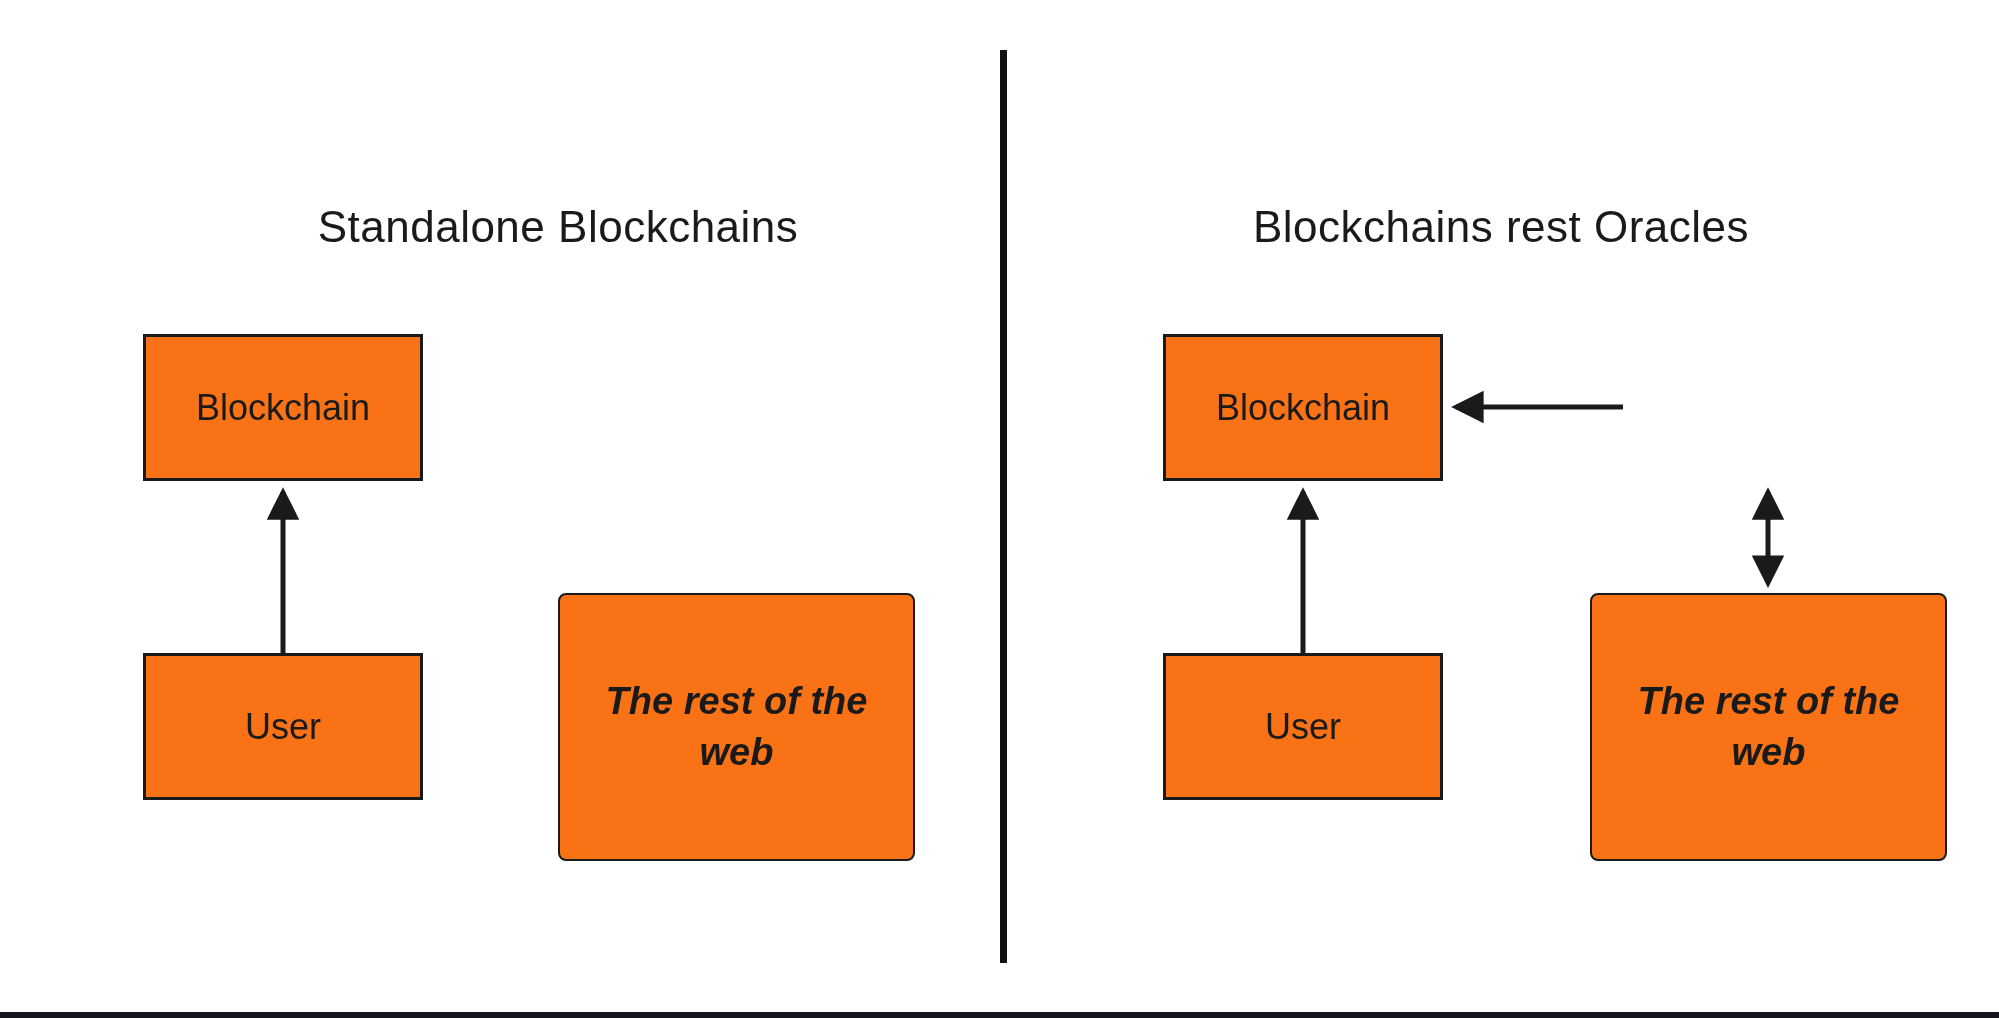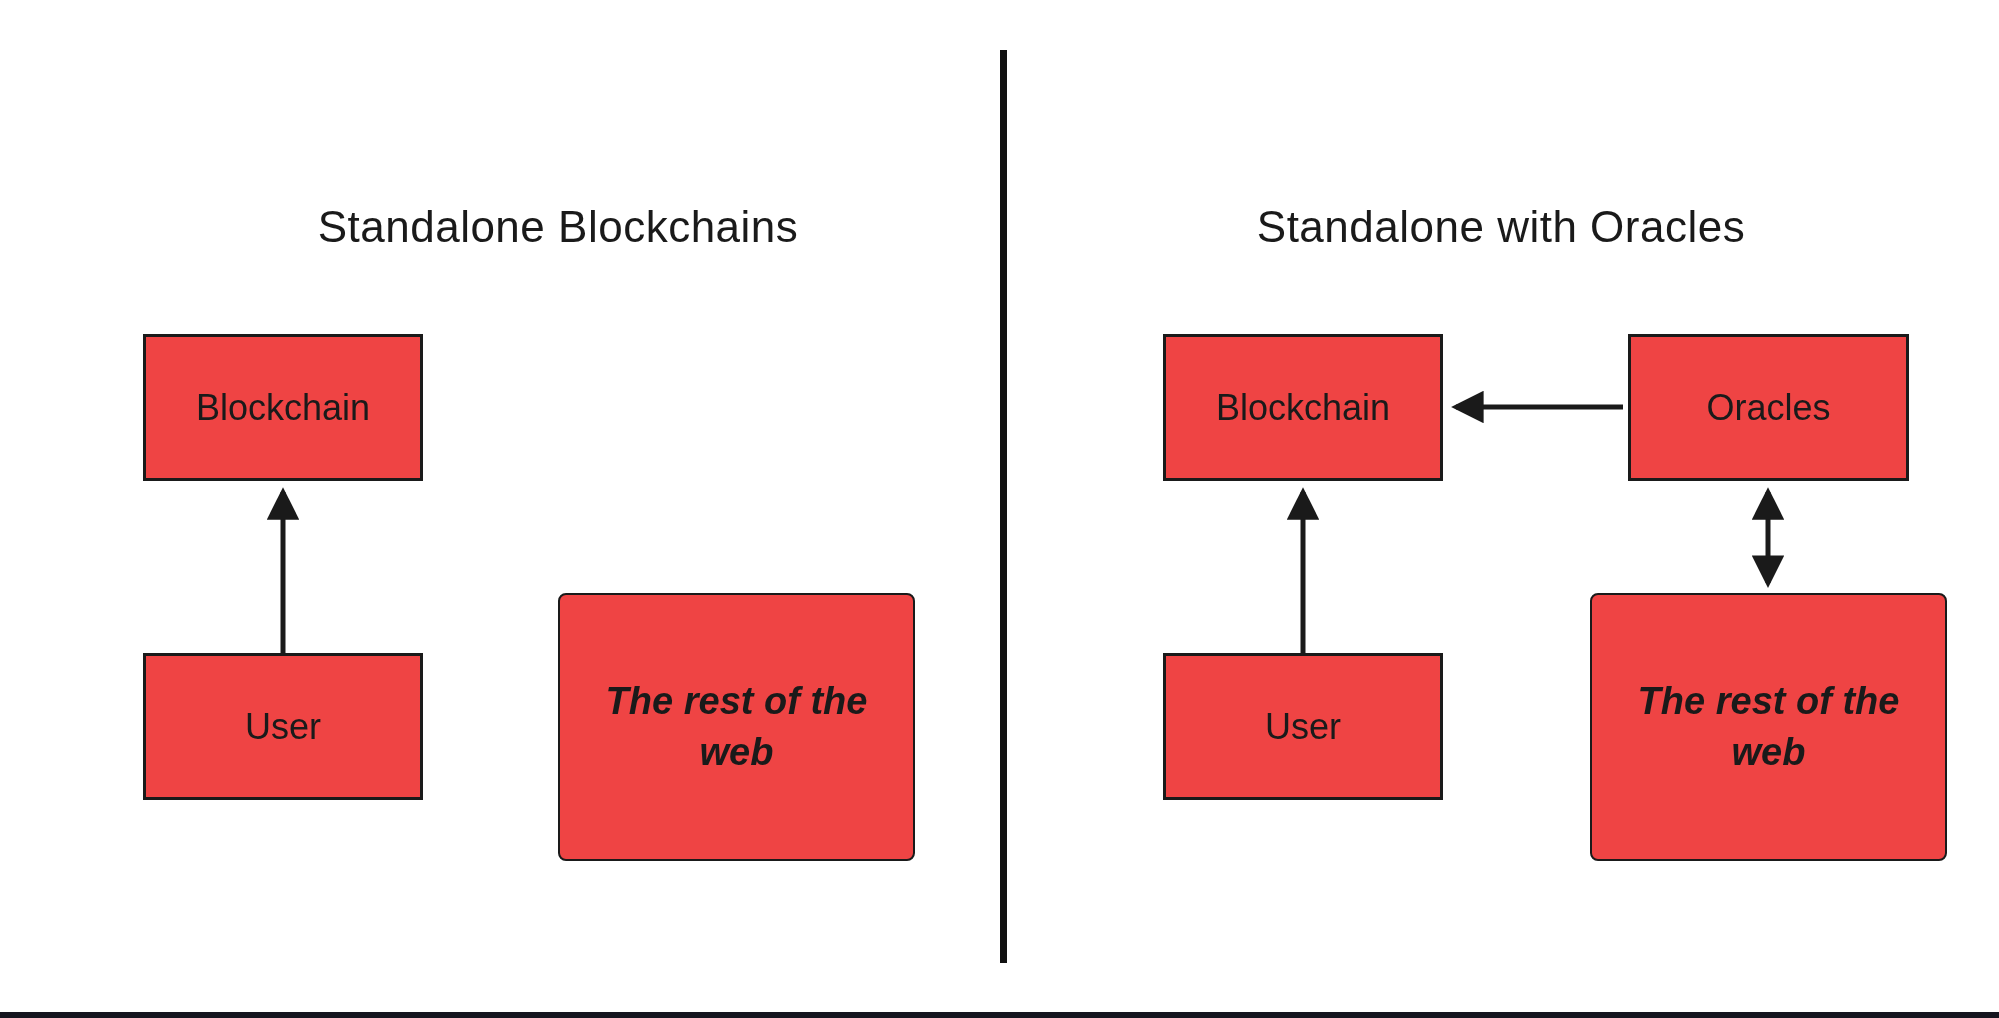--- a/index.html
+++ b/index.html
@@ -31,21 +31,21 @@
     color: #1a1a1a;
     text-align: center;
     letter-spacing: 0.5px;
   }
   .panel-title.left  { left: 0;      width: 1116px; }
   .panel-title.right { left: 1003px; width: 996px;  }
 
   .box {
     position: absolute;
     border: 3px solid #1a1a1a;
-    background: #ef4444;
+    background: #f97316;
     display: flex;
     align-items: center;
     justify-content: center;
     font-size: 36px;
     color: #1a1a1a;
     box-sizing: border-box;
     text-align: center;
   }
   .box.rounded {
     border-radius: 8px;
@@ -111,29 +111,26 @@
   <div class="box l-user">
     <span>User</span>
   </div>
 
   <div class="box rounded l-web">
     <span>The rest of the web</span>
   </div>
 
   <div class="divider"></div>
 
-  <div class="panel-title right">Standalone with Oracles</div>
+  <div class="panel-title right">Blockchains rest Oracles</div>
 
   <div class="box r-blockchain">
     <span>Blockchain</span>
   </div>
 
-  <div class="box r-oracles">
-    <span>Oracles</span>
-  </div>
 
   <div class="box r-user">
     <span>User</span>
   </div>
 
   <div class="box rounded r-web">
     <span>The rest of the web</span>
   </div>
 
   <div class="bottom-rule"></div>

